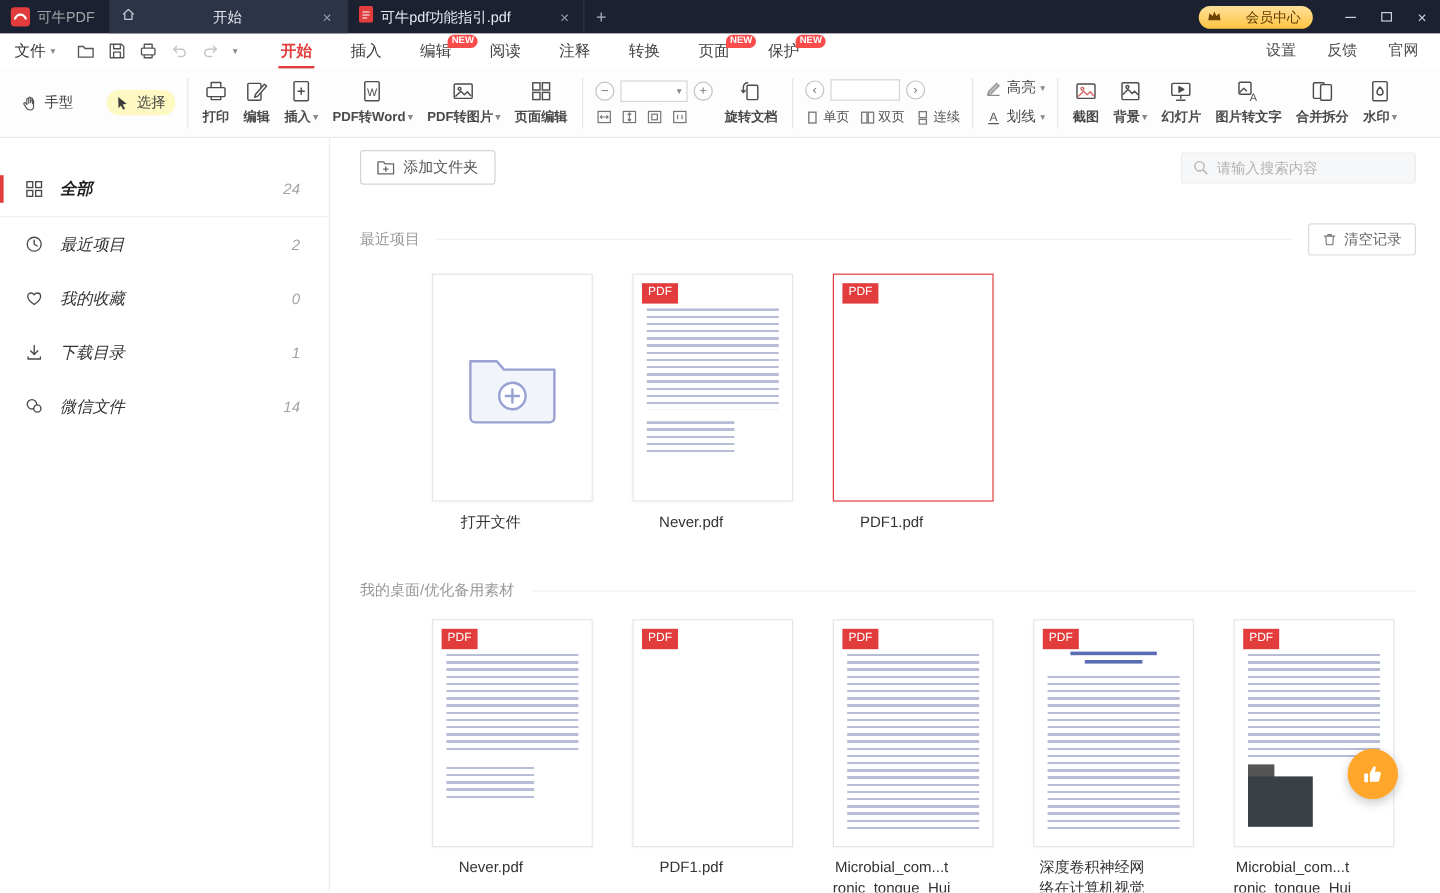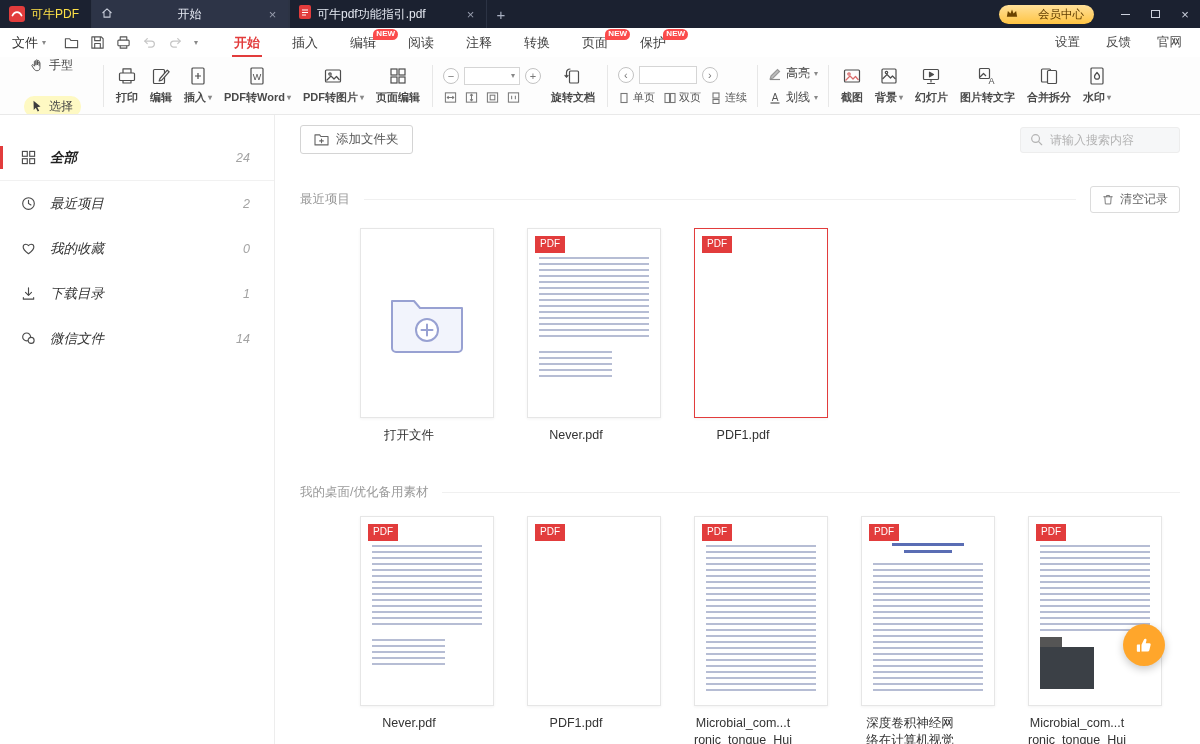--- a/index.html
+++ b/index.html
@@ -3,21 +3,21 @@
 <meta charset="utf-8">
 <style>
   * { box-sizing: border-box; margin: 0; padding: 0; }
   html,body { width:1200px; height:744px; overflow:hidden; font-family:"Liberation Sans", sans-serif; background:#fff; }
   .window { width:1200px; height:744px; position:relative; display:flex; flex-direction:column; }
 
   
   .titlebar { height:28px; background:#1b2130; display:flex; align-items:center; flex:0 0 28px; }
   .logo-area { display:flex; align-items:center; gap:6px; padding:0 12px 0 9px; }
   .logo { width:16px; height:16px; background:#e23c3c; border-radius:3px; display:flex; align-items:center; justify-content:center; }
-  .app-name { font-size:12px; color:#fde047; white-space:nowrap; }
+  .app-name { font-size:12px; color:#a3a3a3; white-space:nowrap; }
   .tab { width:198px; height:28px; display:flex; align-items:center; gap:6px; padding:0 9px; border-left:1px solid #2c3344; border-right:1px solid #2c3344; }
   .tab.active { background:#2d3447; }
   .tab .tab-label { flex:1; font-size:12px; color:#e4e8f1; white-space:nowrap; overflow:hidden; }
   .tab.center .tab-label { text-align:center; }
   .tab-close { color:#979dad; font-size:13px; width:13px; text-align:center; cursor:default; }
   .newtab-btn { width:28px; text-align:center; color:#aab1c2; font-size:15px; }
   .titlebar-spacer { flex:1; }
   .vip-badge { display:flex; align-items:center; gap:20px; background:linear-gradient(180deg,#ffe099,#ffc443); border-radius:10px; padding:2px 10px 2px 7px; margin-right:16px; }
   .vip-badge span { font-size:11.5px; color:#5f3c00; }
   .winbtns { display:flex; }
@@ -33,21 +33,21 @@
   .qicon svg { width:15px; height:15px; display:block; }
   .menu-items { display:flex; margin-left:20px; }
   .menu-item { position:relative; font-size:13px; color:#3e3e3e; padding:0 16px; height:29px; line-height:29px; white-space:nowrap; }
   .menu-item.active { color:#e23c3c; font-weight:bold; }
   .menu-item.active::after { content:""; position:absolute; left:14px; right:14px; bottom:0; height:2px; background:#e23c3c; }
   .badge-new { position:absolute; top:1px; right:-6px; background:#fb4b4b; color:#fff; font-size:8px; line-height:10px; padding:0 3px 1px; border-radius:6px 6px 6px 1px; font-weight:bold; }
   .menu-right { margin-left:auto; display:flex; gap:26px; font-size:12.5px; color:#4a4a4a; padding-right:6px; white-space:nowrap; }
 
   
   .toolbar { height:58px; background:#fdfdfd; border-bottom:1px solid #e9e9e9; display:flex; align-items:center; padding:0 8px; flex:0 0 58px; overflow:hidden; }
-  .tool-stack { display:flex; flex-direction:column; gap:20px; margin:0 16px; }
+  .tool-stack { display:flex; flex-direction:row; gap:20px; margin:0 4px; }
   .tool-row { display:flex; align-items:center; gap:5px; font-size:12px; color:#444; padding:2px 8px 2px 6px; border-radius:3px; white-space:nowrap; }
   .tool-row.selected { background:#fef9c3;border-radius:10px; }
   .tool-row svg { width:14px; height:14px; }
   .vsep { width:1px; height:42px; background:#e7e7e7; margin:0 6px; flex:0 0 1px; }
   .tbtn { display:flex; flex-direction:column; align-items:center; justify-content:center; gap:4px; padding:0 6px; height:52px; }
   .tbtn .tlabel { font-size:11px; color:#4a4a4a; display:flex; align-items:center; gap:2px; white-space:nowrap;font-weight:bold; }
   .ticon svg { width:20px; height:20px; display:block; }
   .zoom-group,.nav-group { display:flex; flex-direction:column; gap:6px; margin:0 4px; }
   .zg-row { display:flex; align-items:center; gap:5px; }
   .circle-btn { width:16px; height:16px; border:1px solid #c3c3c3; border-radius:50%; display:flex; align-items:center; justify-content:center; font-size:11px; color:#777; line-height:1; background:#fff; }
@@ -71,21 +71,21 @@
   .side-item .slabel { flex:1; font-size:13.5px; color:#333; }
   .side-item .scount { font-size:12.5px; color:#a3a3a3; }
   .side-item.active::before { content:""; position:absolute; left:0; top:11px; bottom:11px; width:3px; background:#e23c3c; }
   .side-item.active .slabel { color:#1f1f1f; font-weight:bold; }
   .side-divider { height:1px; background:#f1f1f1; }
 
   .content { flex:1; padding:10px 20px 0 25px; overflow:hidden; background:#fff; }
   .content-top { display:flex; align-items:center; justify-content:space-between; margin-bottom:32px; }
   .add-folder-btn { display:flex; align-items:center; gap:7px; border:1px solid #d4d4d4; border-radius:3px; padding:5px 13px; font-size:12.5px; color:#555; background:#fff; }
   .add-folder-btn svg { width:15px; height:13px; }
-  .search-box { display:flex; align-items:center; gap:7px; width:160px; height:26px; background:#f6f7f8; border:1px solid #ededed; border-radius:3px; padding:0 9px; }
+  .search-box { display:flex; align-items:center; gap:7px; width:196px; height:26px; background:#f6f7f8; border:1px solid #ededed; border-radius:3px; padding:0 9px; }
   .search-box svg { width:13px; height:13px; flex:0 0 13px; }
   .search-box input { border:none; background:transparent; outline:none; font-size:12px; width:100%; color:#555; }
   .search-box input::placeholder { color:#b3b3b3; }
 
   .section-header { display:flex; align-items:center; gap:14px; margin-bottom:15px; }
   .section-title { font-size:12.5px; color:#999; white-space:nowrap; }
   .section-line { flex:1; height:1px; background:#f0f0f0; }
   .clear-btn { display:flex; align-items:center; gap:6px; border:1px solid #dcdcdc; border-radius:3px; padding:4px 11px; font-size:12px; color:#666; background:#fff; white-space:nowrap; }
   .clear-btn svg { width:12px; height:13px; }
 

